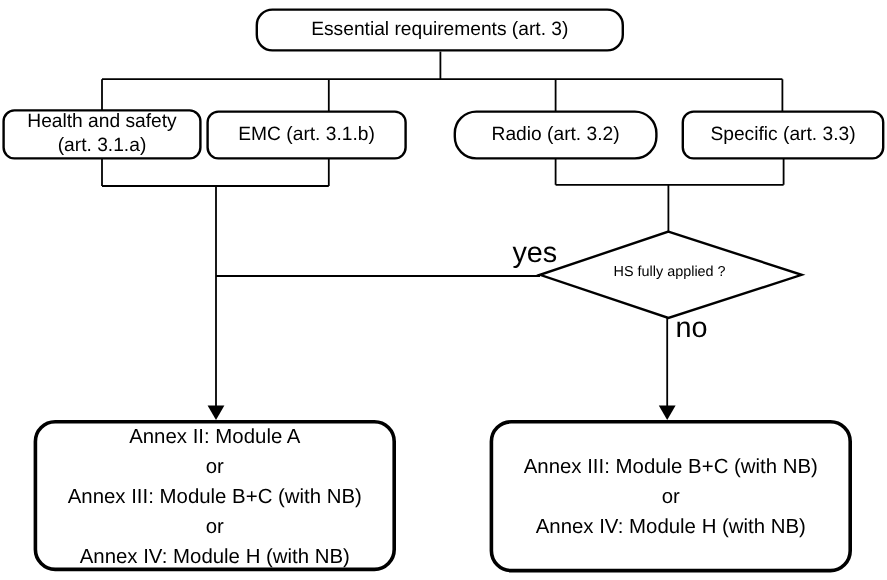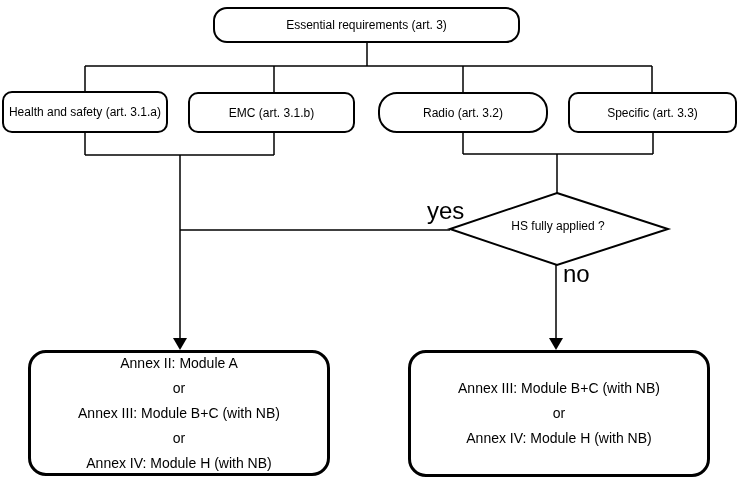--- a/index.html
+++ b/index.html
@@ -24,55 +24,55 @@
   }
   .node {
     position: absolute;
     box-sizing: border-box;
     background: #ffffff;
     border: 2px solid #000000;
     display: flex;
     align-items: center;
     justify-content: center;
     text-align: center;
-    font-size: 12px;
+    font-size: 16px;
     line-height: 20px;
     z-index: 1;
   }
   .node-top {
     left: 213px; top: 7px;
     width: 307px; height: 36px;
     border-radius: 14px;
   }
   .node-hs {
     left: 2px; top: 91px;
     width: 166px; height: 42px;
     border-radius: 10px;
     padding: 12px 4px;
   }
   .node-emc {
-    left: 188px; top: 92px;
+    left: 172px; top: 92px;
     width: 167px; height: 41px;
     border-radius: 10px;
   }
   .node-radio {
     left: 378px; top: 92px;
     width: 170px; height: 41px;
     border-radius: 19px;
   }
   .node-specific {
     left: 568px; top: 92px;
     width: 169px; height: 41px;
     border-radius: 10px;
   }
   .node-annex {
     border-width: 3px;
     border-radius: 18px;
     flex-direction: column;
-    font-size: 14px;
+    font-size: 17px;
     line-height: 25px;
   }
   .node-annex-left {
     left: 28px; top: 350px;
     width: 302px; height: 126px;
   }
   .node-annex-right {
     left: 408px; top: 350px;
     width: 302px; height: 127px;
   }

